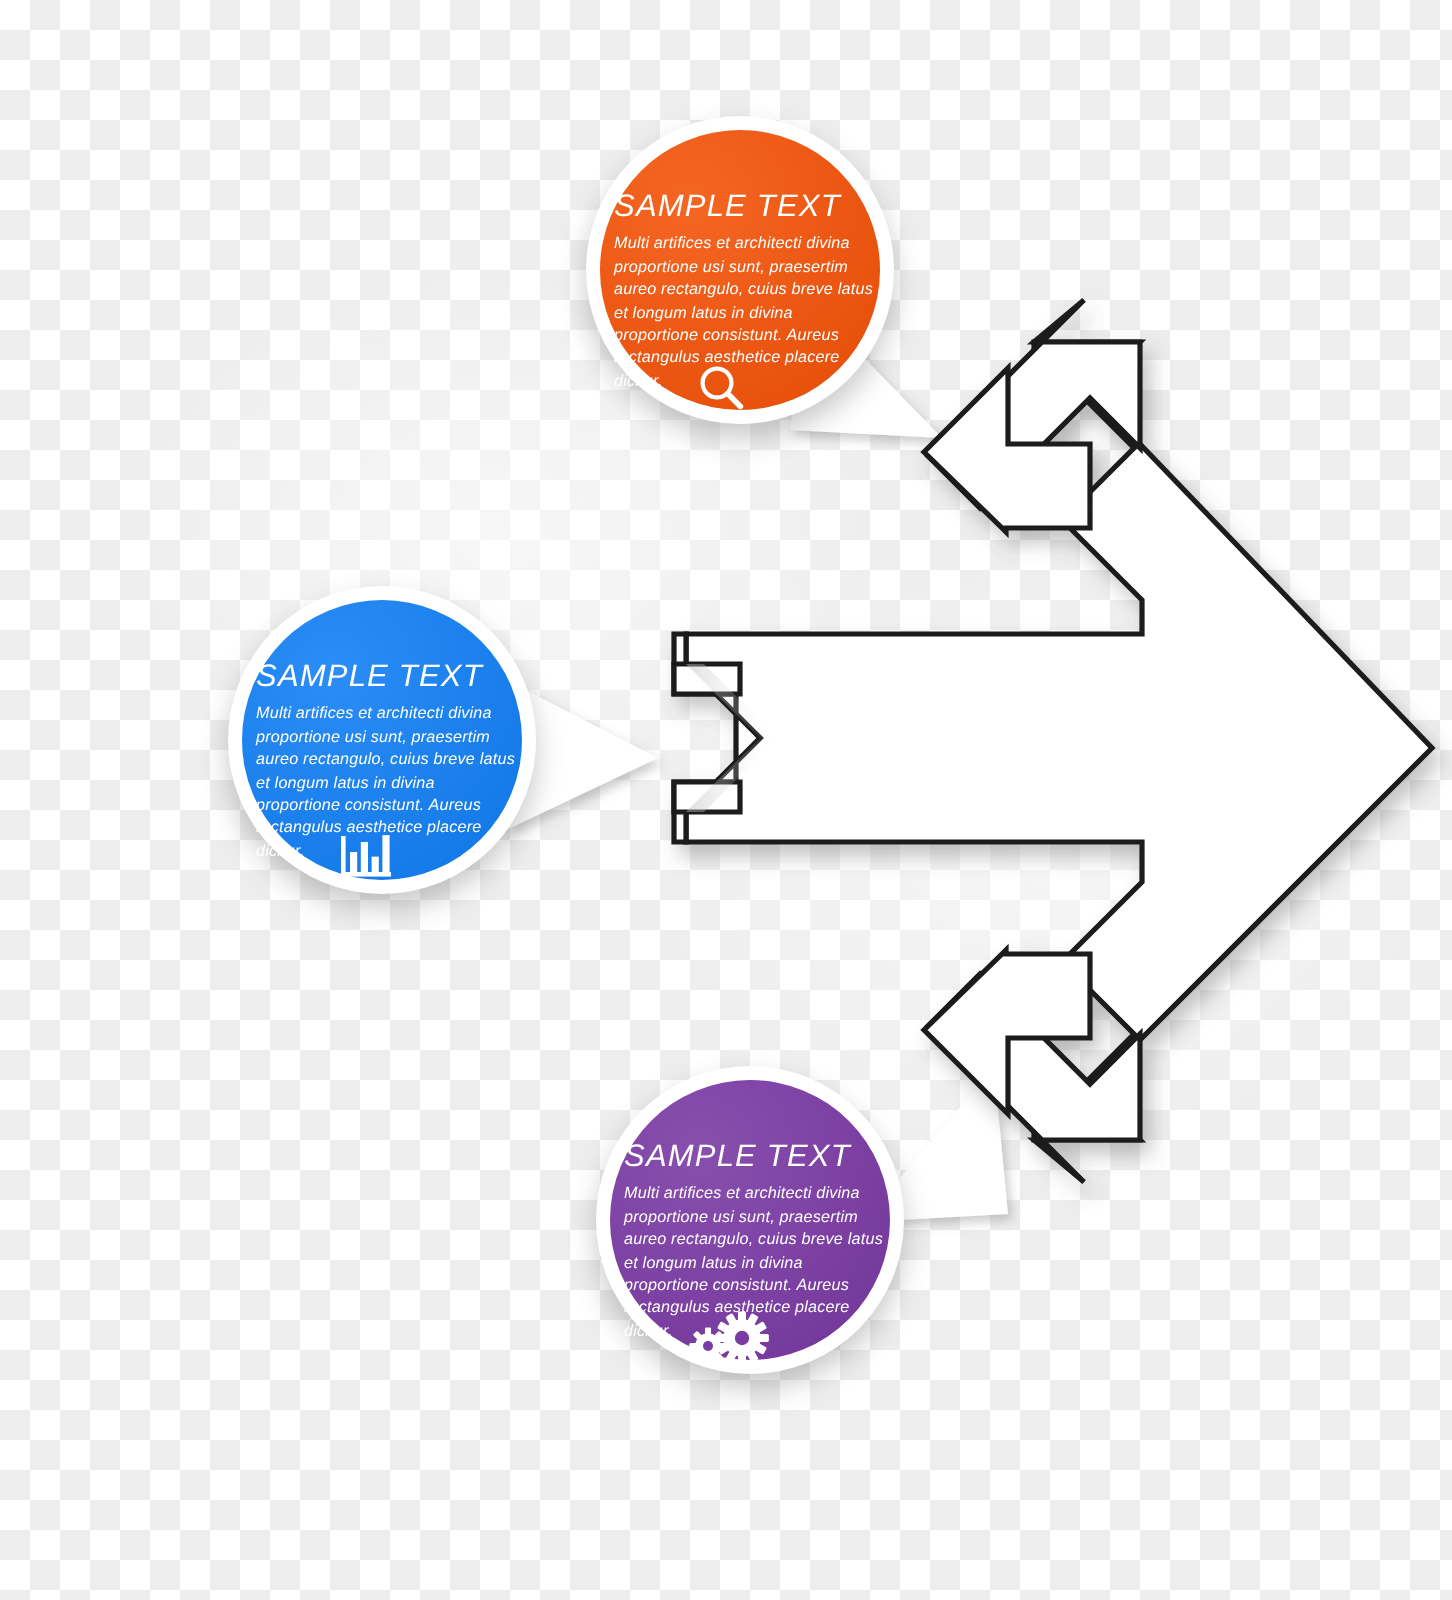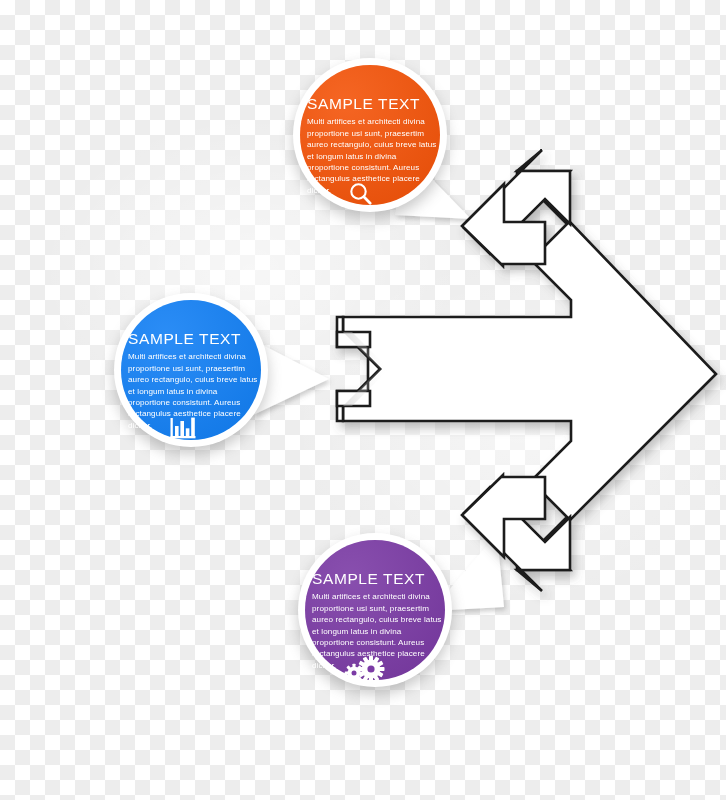--- a/index.html
+++ b/index.html
@@ -38,20 +38,21 @@
     position: absolute;
     left: 0;
     top: 0;
     width: 726px;
     height: 800px;
   }
 
   
   .bubble {
     position: absolute;
+    font-style: italic;
   }
   .bub-circle {
     position: absolute;
     border-radius: 50%;
     background: #ffffff;
     box-shadow: 0 7px 14px rgba(90,90,90,0.33);
   }
   .bub-fill {
     position: absolute;
     border-radius: 50%;

